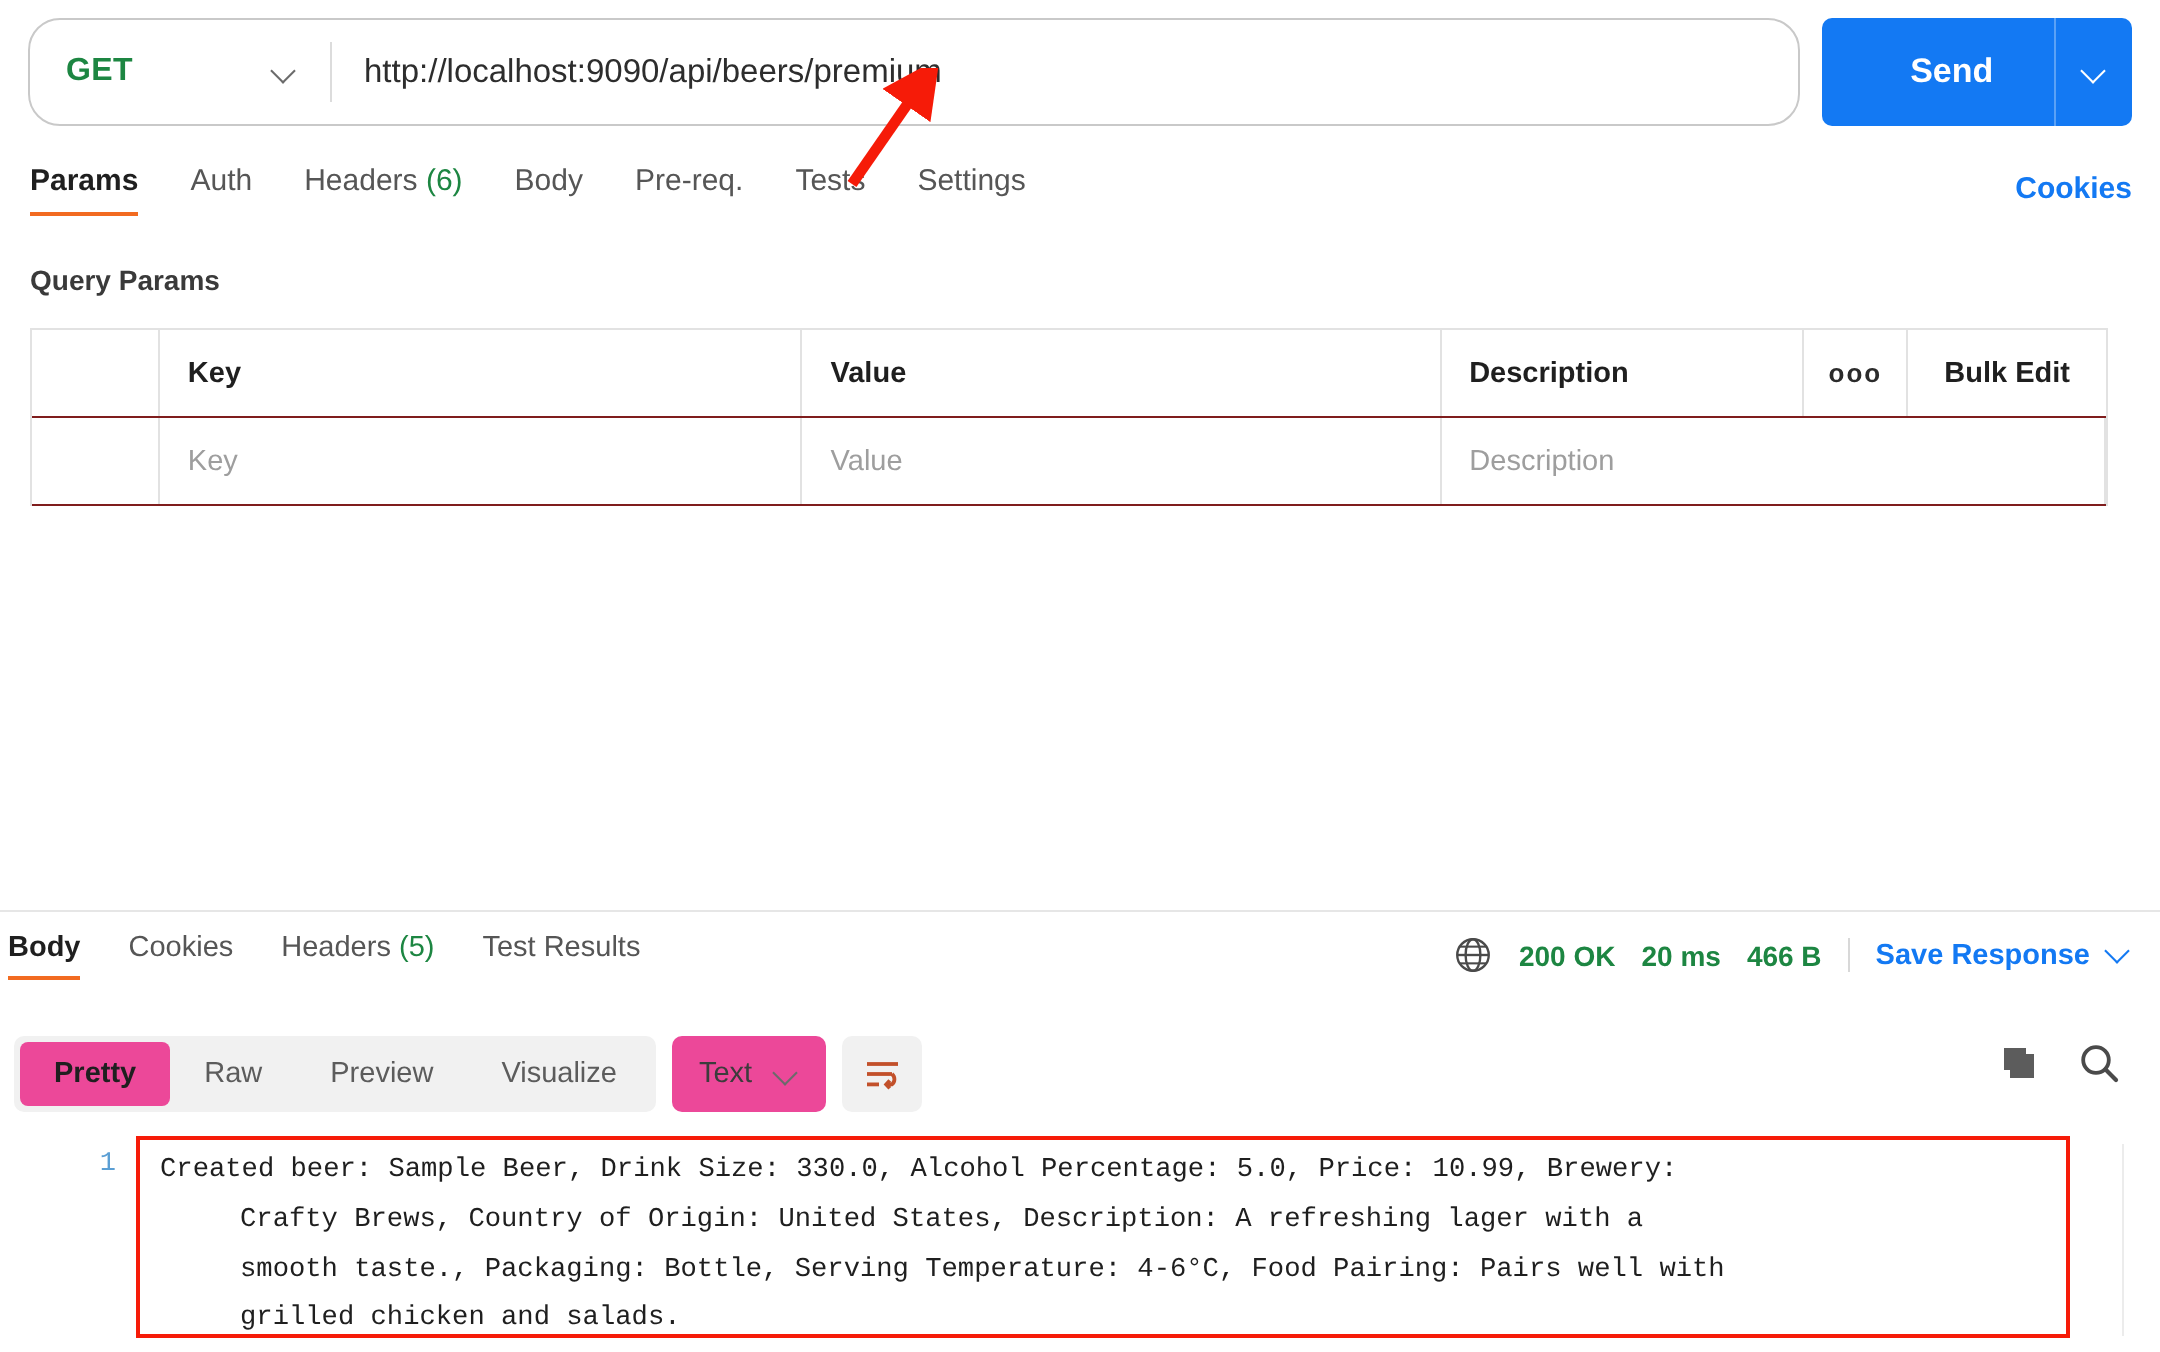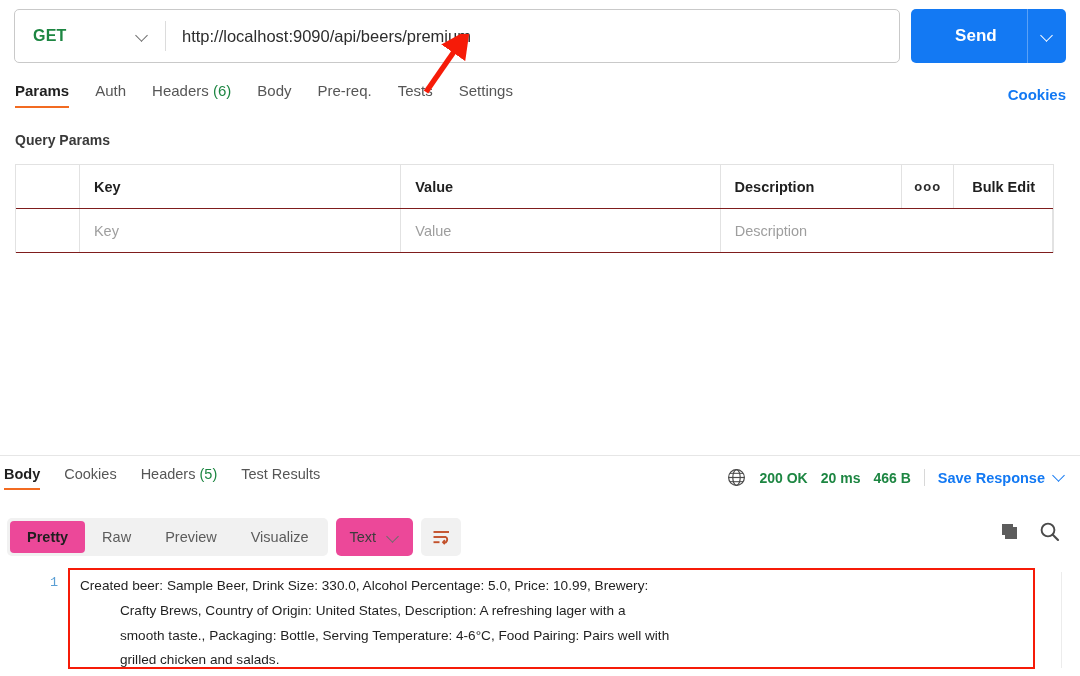--- a/index.html
+++ b/index.html
@@ -13,21 +13,21 @@
   .app { position: relative; width: 1080px; height: 676px; }
 
   
   .urlrow {
     position: absolute; left: 14px; top: 9px;
     width: 1052px; height: 56px;
     display: flex; align-items: stretch;
   }
   .url-shell {
     width: 903px; height: 54px;
-    border: 1px solid #c9c9c9; border-radius: 5px;
+    border: 1px solid #c9c9c9; border-radius: 16px;
     background: #fff; display: flex; align-items: center;
   }
   .method {
     display: flex; align-items: center; justify-content: space-between;
     width: 150px; height: 100%; padding: 0 16px 0 18px;
     cursor: pointer;
   }
   .method-label {
     font-size: 16px; font-weight: 700; color: #1d8642; letter-spacing: .2px;
   }
@@ -177,21 +177,21 @@
     font-family: "Liberation Mono", monospace; font-size: 13.5px; color: #5b9fd4;
   }
   .redbox {
     position: absolute; left: 68px; top: 568px;
     width: 967px; height: 101px;
     border: 2.5px solid #f61b08;
     background: #fff;
   }
   .codetext {
     position: absolute; left: 80px; top: 574px; width: 952px;
-    font-family: Liberation Sans, sans-serif;
+    font-family: Liberation Mono, monospace;
     font-size: 13.6px; line-height: 24.8px; color: #1f1f1f;
     white-space: pre-wrap; word-break: normal;
     padding-left: 0;
   }
   .codetext .cont { display: block; text-indent: 40px; }
   .scrolltrack {
     position: absolute; right: 8px; top: 572px; width: 11px; height: 96px;
     border-left: 1px solid #ececec;
   }
 

